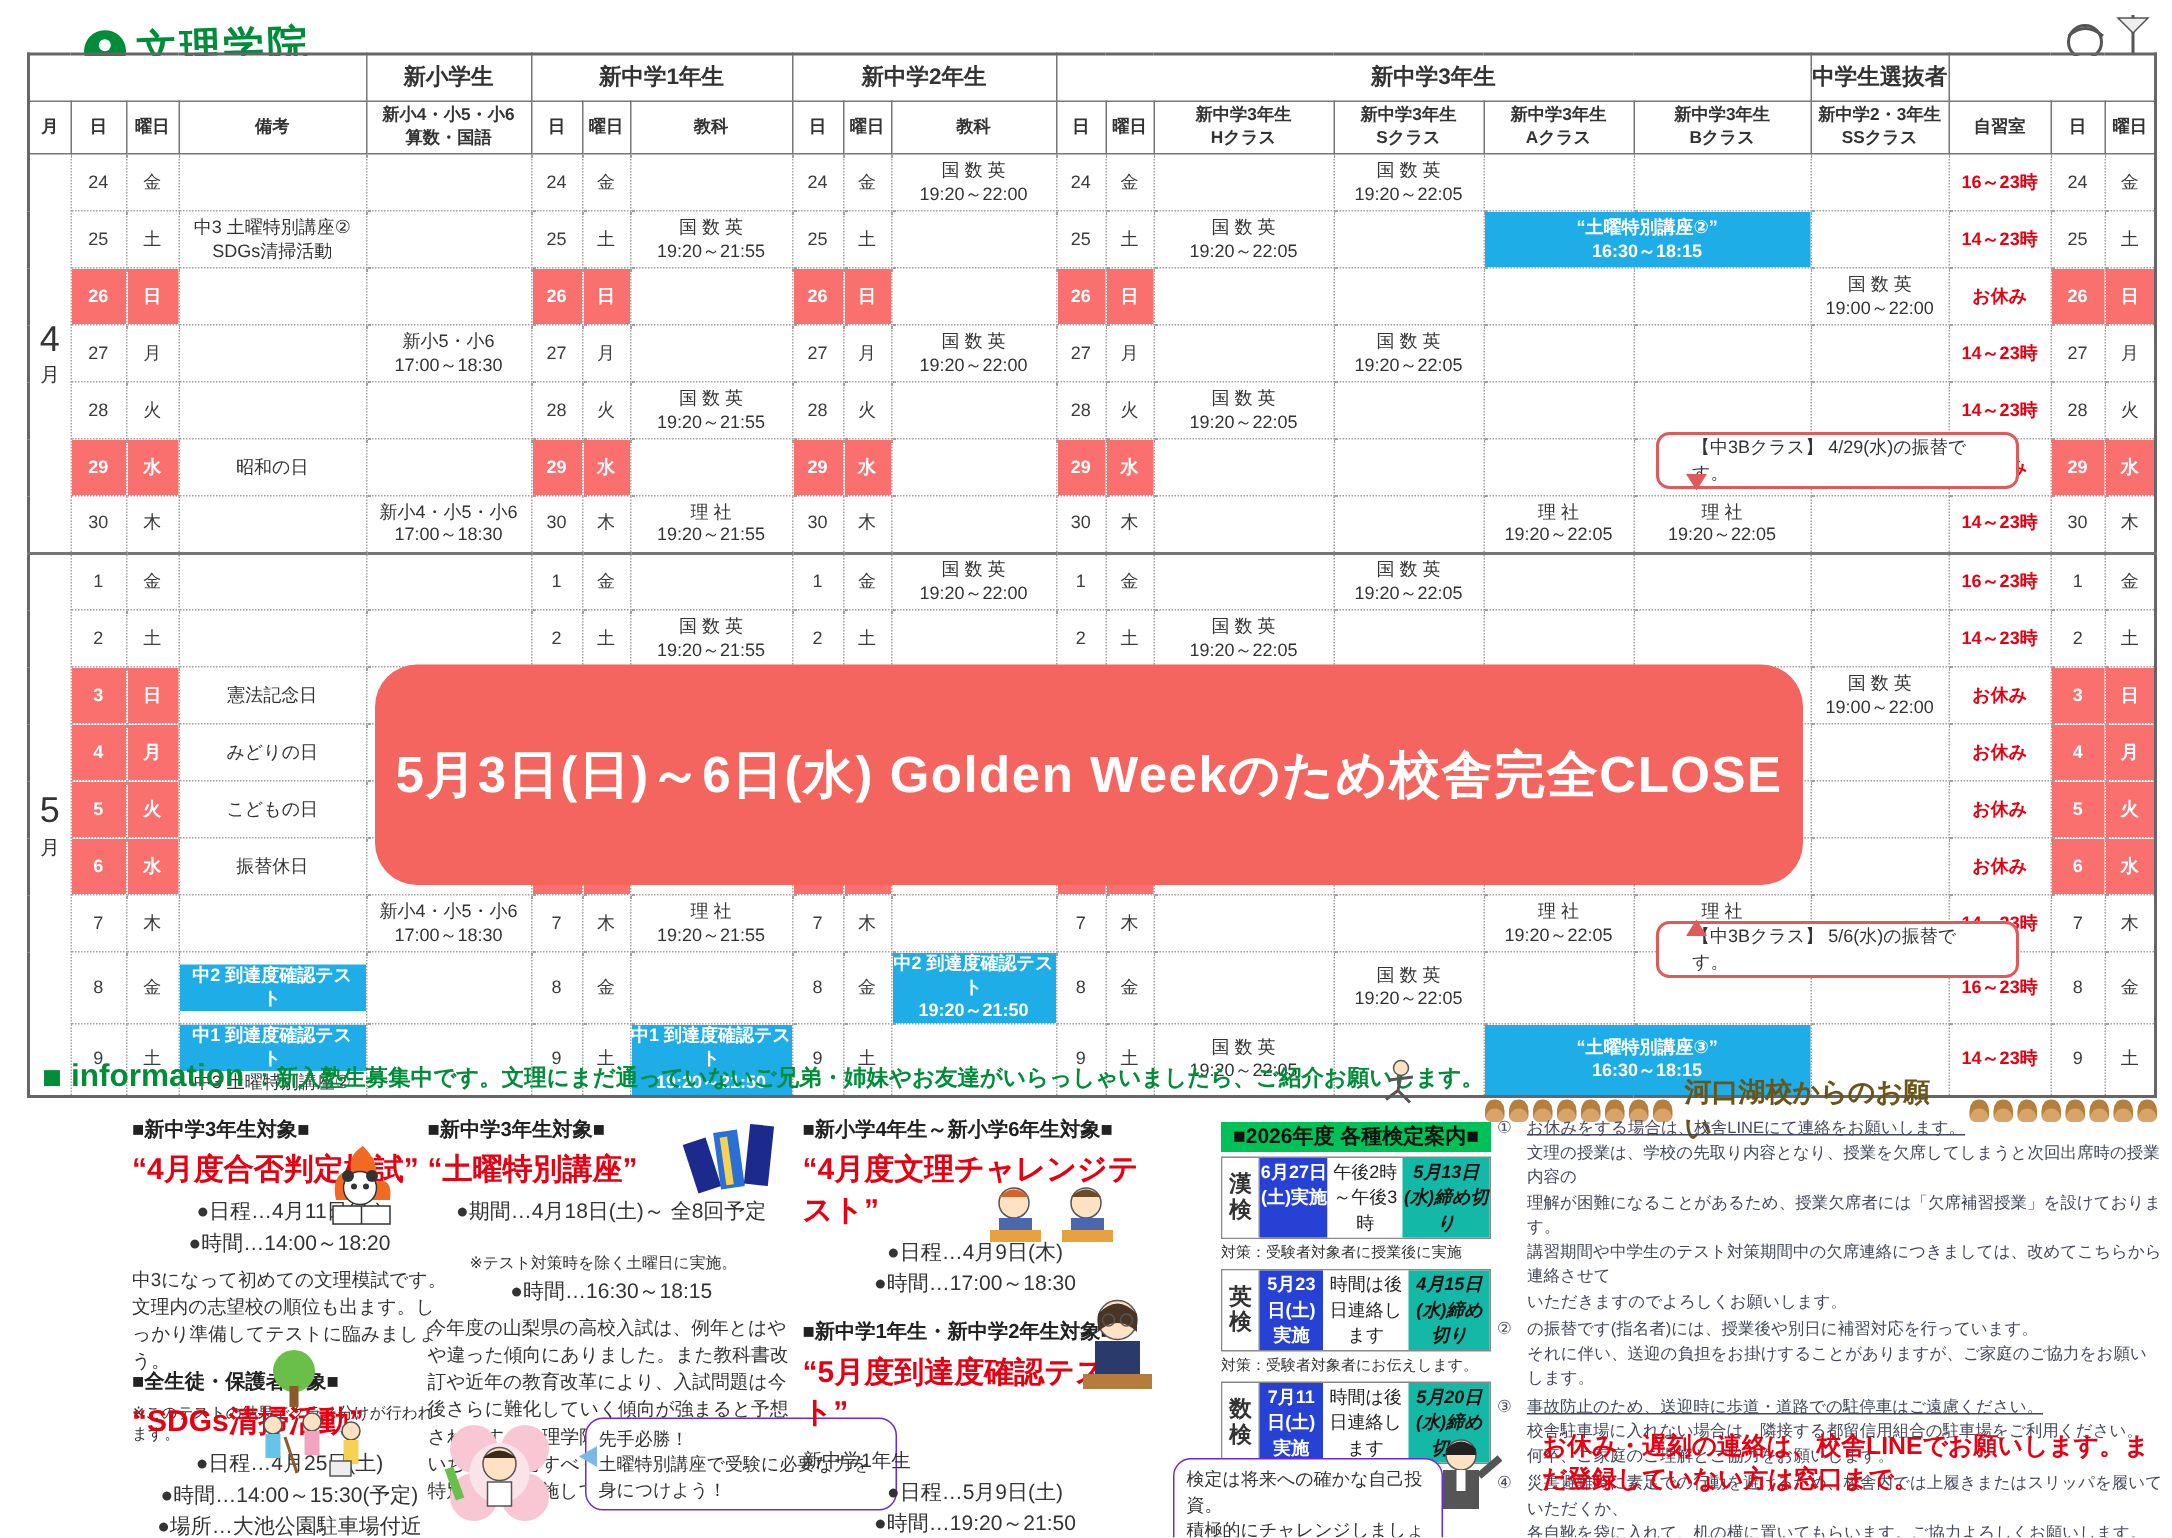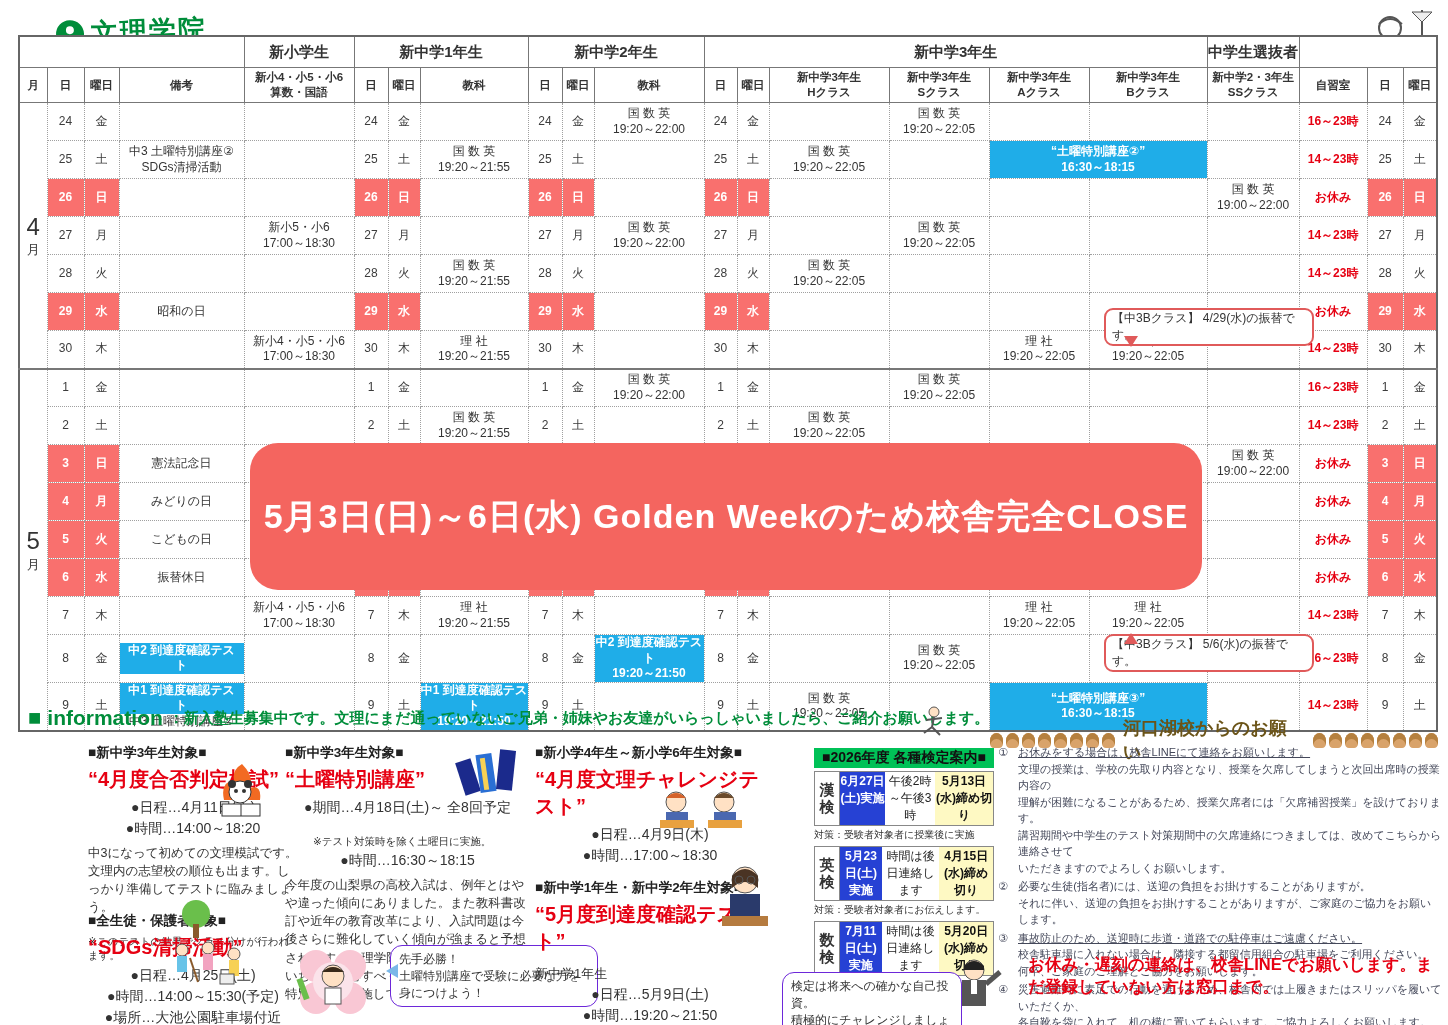--- a/index.html
+++ b/index.html
@@ -32,21 +32,21 @@
   td.mcell .mnum{font-size:24px;color:#333;}
   td.mcell .munit{font-size:13px;color:#333;}
   tr.mstart td{border-top:2px solid #777;}
   tr.first-body td{border-top:1px solid #777;}
 
   
   #gw-banner{position:absolute;left:250px;top:443px;width:952px;height:147px;background:#f4655f;
     border-radius:28px;display:flex;align-items:center;justify-content:center;color:#fff;
     font-size:34px;font-weight:bold;letter-spacing:1px;}
   .bubble{position:absolute;background:#fff;border:2px solid #e05a5a;border-radius:9px;
-    font-size:12px;color:#333;display:flex;align-items:center;justify-content:center;padding:2px 6px;margin-top:20px;}
+    font-size:12px;color:#333;display:flex;align-items:center;justify-content:center;padding:2px 22px;}
   #bubble-apr:after{content:"";position:absolute;left:18px;bottom:-10px;border:7px solid transparent;border-top:11px solid #e05a5a;}
   #bubble-may:after{content:"";position:absolute;left:18px;top:-10px;border:7px solid transparent;border-bottom:11px solid #e05a5a;}
 
   
   #info-line{position:absolute;left:28px;top:706px;font-weight:bold;color:#008d3a;font-size:15px;display:flex;align-items:center;gap:6px;}
   #info-line .sq{font-size:22px;line-height:1;}
   #info-line .inf-word{font-size:21px;}
   .blk{position:absolute;}
   .target{font-weight:bold;font-size:13.5px;color:#222;}
   .rtitle{font-weight:bold;font-size:20px;color:#e60012;margin:4px 0 6px 0;}
@@ -58,21 +58,21 @@
   
   #kentei{position:absolute;left:814px;top:748px;width:180px;}
   #kentei .ktitle{font-weight:bold;font-size:14px;color:#111;background:#00c157;text-align:center;padding:1px 0;margin-bottom:3px;}
   .krow{display:flex;border:1px solid #888;margin-bottom:2px;}
   .kname{width:24px;background:#fff;border-right:1px solid #888;display:flex;align-items:center;justify-content:center;
     font-weight:bold;font-size:15px;white-space:pre-line;line-height:1.1;}
   .kcells{flex:1;display:flex;flex-direction:row;}
   .kcells div{padding:1px 0;text-align:center;font-size:12px;}
   .kexam{background:#2641d4;color:#fff;font-weight:bold;}
   .ktime{background:#fff;color:#222;}
-  .kdead{background:#fef9c3;color:#111;font-weight:bold;}
+  .kdead{background:#14b8a6;color:#111;font-weight:bold;font-style:italic;}
   .knote{font-size:10px;color:#333;margin:0 0 4px 0;}
 
   
   #onegai-title{position:absolute;left:990px;top:716px;width:448px;display:flex;align-items:center;justify-content:center;gap:8px;
     font-weight:bold;font-size:18px;color:#6b5418;}
   .bowrow{display:flex;gap:3px;}
   .bowfig{width:13px;height:15px;background:#d9a36a;border-radius:50% 50% 30% 30%;box-shadow:inset 0 6px 0 #b5803f;display:inline-block;}
   #onegai{position:absolute;left:998px;top:744px;width:444px;font-size:11px;color:#44485a;line-height:1.5;}
   #onegai .oi{display:flex;gap:6px;margin-bottom:2px;}
   #onegai .onum{flex:0 0 14px;}
@@ -788,21 +788,21 @@
   <div class="oi">
     <span class="onum">①</span>
     <span><span class="ohead ul">お休みをする場合は、校舎LINEにて連絡をお願いします。</span><br>
       <span class="obody">文理の授業は、学校の先取り内容となり、授業を欠席してしまうと次回出席時の授業内容の
 理解が困難になることがあるため、授業欠席者には「欠席補習授業」を設けております。
 講習期間や中学生のテスト対策期間中の欠席連絡につきましては、改めてこちらから連絡させて
 いただきますのでよろしくお願いします。</span></span>
   </div>
   <div class="oi">
     <span class="onum">②</span>
-    <span><span class="ohead">必要な生徒(指名者)には、送迎の負担をお掛けすることがありますが。</span><br>
+    <span><span class="ohead">の振替です(指名者)には、授業後や別日に補習対応を行っています。</span><br>
       <span class="obody">それに伴い、送迎の負担をお掛けすることがありますが、ご家庭のご協力をお願いします。</span></span>
   </div>
   <div class="oi">
     <span class="onum">③</span>
     <span><span class="ohead ul">事故防止のため、送迎時に歩道・道路での駐停車はご遠慮ください。</span><br>
       <span class="obody">校舎駐車場に入れない場合は、隣接する都留信用組合の駐車場をご利用ください。
 何卒、ご家庭のご理解とご協力をお願いします。</span></span>
   </div>
   <div class="oi">
     <span class="onum">④</span>

